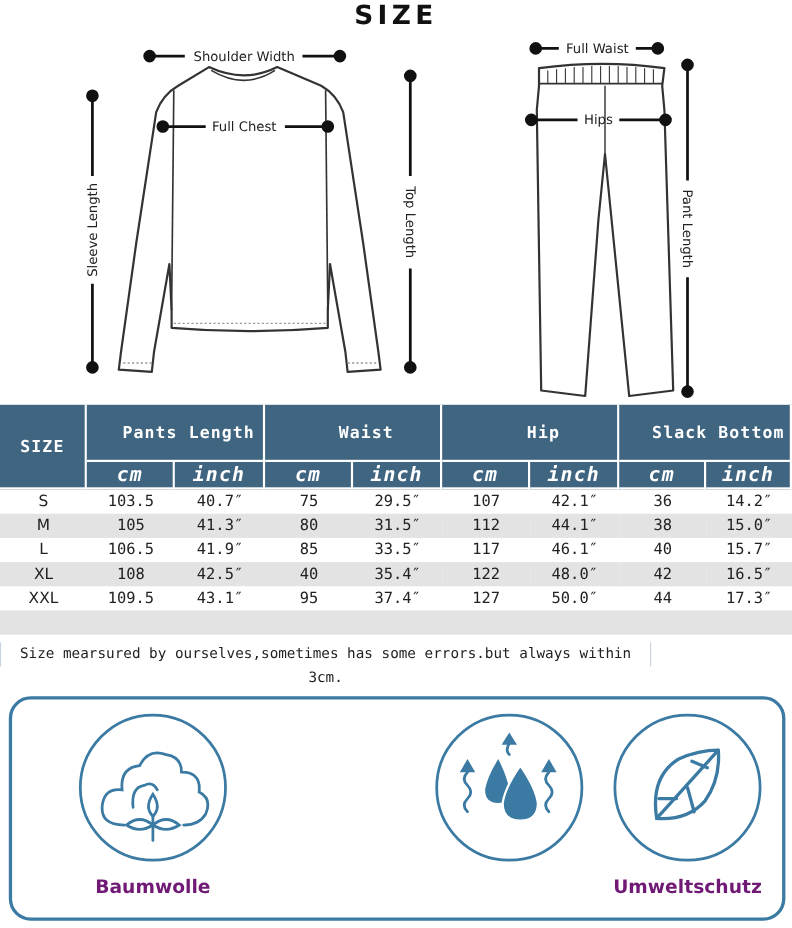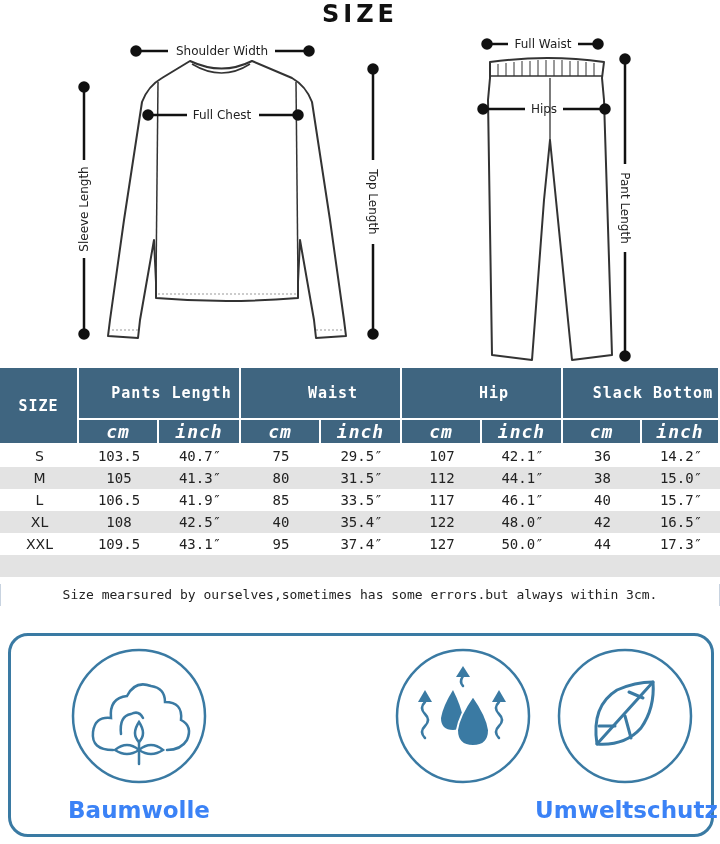--- a/index.html
+++ b/index.html
@@ -33,36 +33,36 @@
   .size-table th.size-h { font-size: 15px; letter-spacing: 1px; }
   .size-table td {
     height: 22px; font-size: 14px; color: #222; text-align: center;
     font-family: "DejaVu Sans Mono", monospace;
   }
   .size-table td.sz { font-family: "DejaVu Sans", sans-serif; }
   .size-table tr.alt td { background: #e3e3e3; }
   .size-table tr.blank td { background: #e3e3e3; height: 22px; }
 
   .note {
-    position: absolute; left: 0; top: 584px; width: 720px; height: 22px;
+    position: absolute; left: 0; top: 584px; width: 592px; height: 22px;
     text-align: center; font-family: "DejaVu Sans Mono", monospace;
     font-size: 13px; color: #222; line-height: 22px;
     border-left: 1px solid #c8d3e0; border-right: 1px solid #c8d3e0;
   }
 
   .features {
     position: absolute; left: 8px; top: 633px; width: 706px; height: 204px;
     border: 3px solid #3a7aa3; border-radius: 20px;
   }
   .feature { position: absolute; top: 0; width: 160px; height: 200px; }
   .feature .circle { position: absolute; left: 10px; top: 10px; }
   .feature .flabel {
     position: absolute; left: -10px; top: 161px; width: 180px;
     text-align: center; font-family: "DejaVu Sans", sans-serif;
-    font-weight: bold; font-size: 23px; color: #3b82f6; white-space: nowrap;
+    font-weight: bold; font-size: 17px; color: #701a75; white-space: nowrap;
   }
 </style>
 </head>
 <body>
 
 <div class="title">SIZE</div>
 
 <div class="diagram">
   <svg width="720" height="335" viewBox="0 0 720 335">
     <g fill="none" stroke="#333" stroke-width="2" stroke-linejoin="round">

